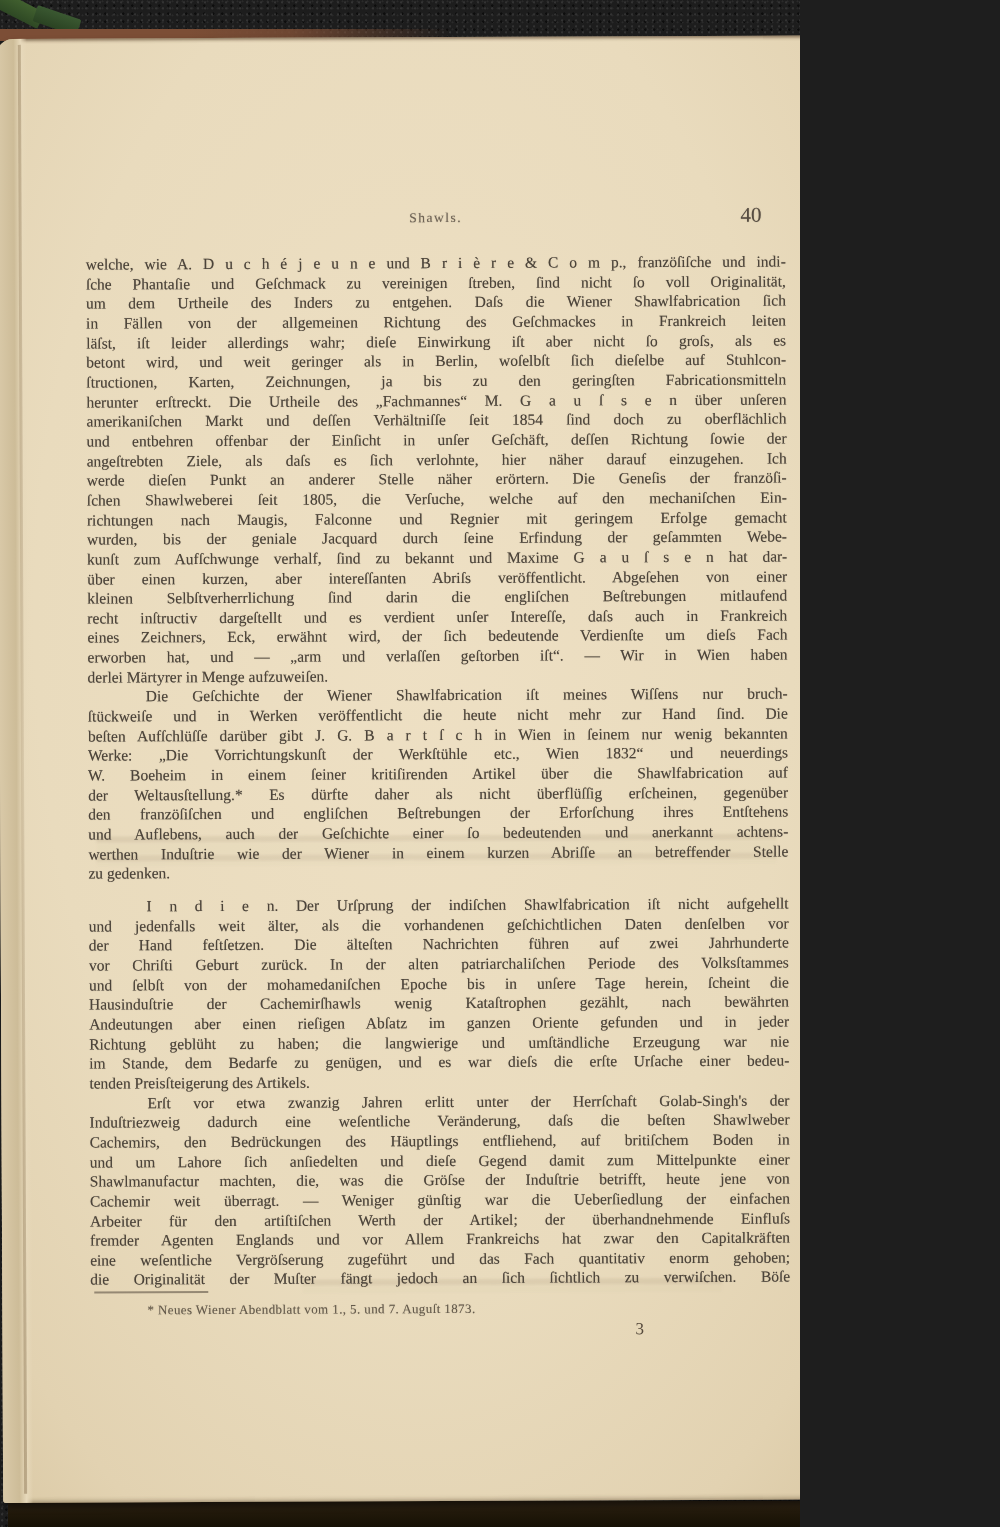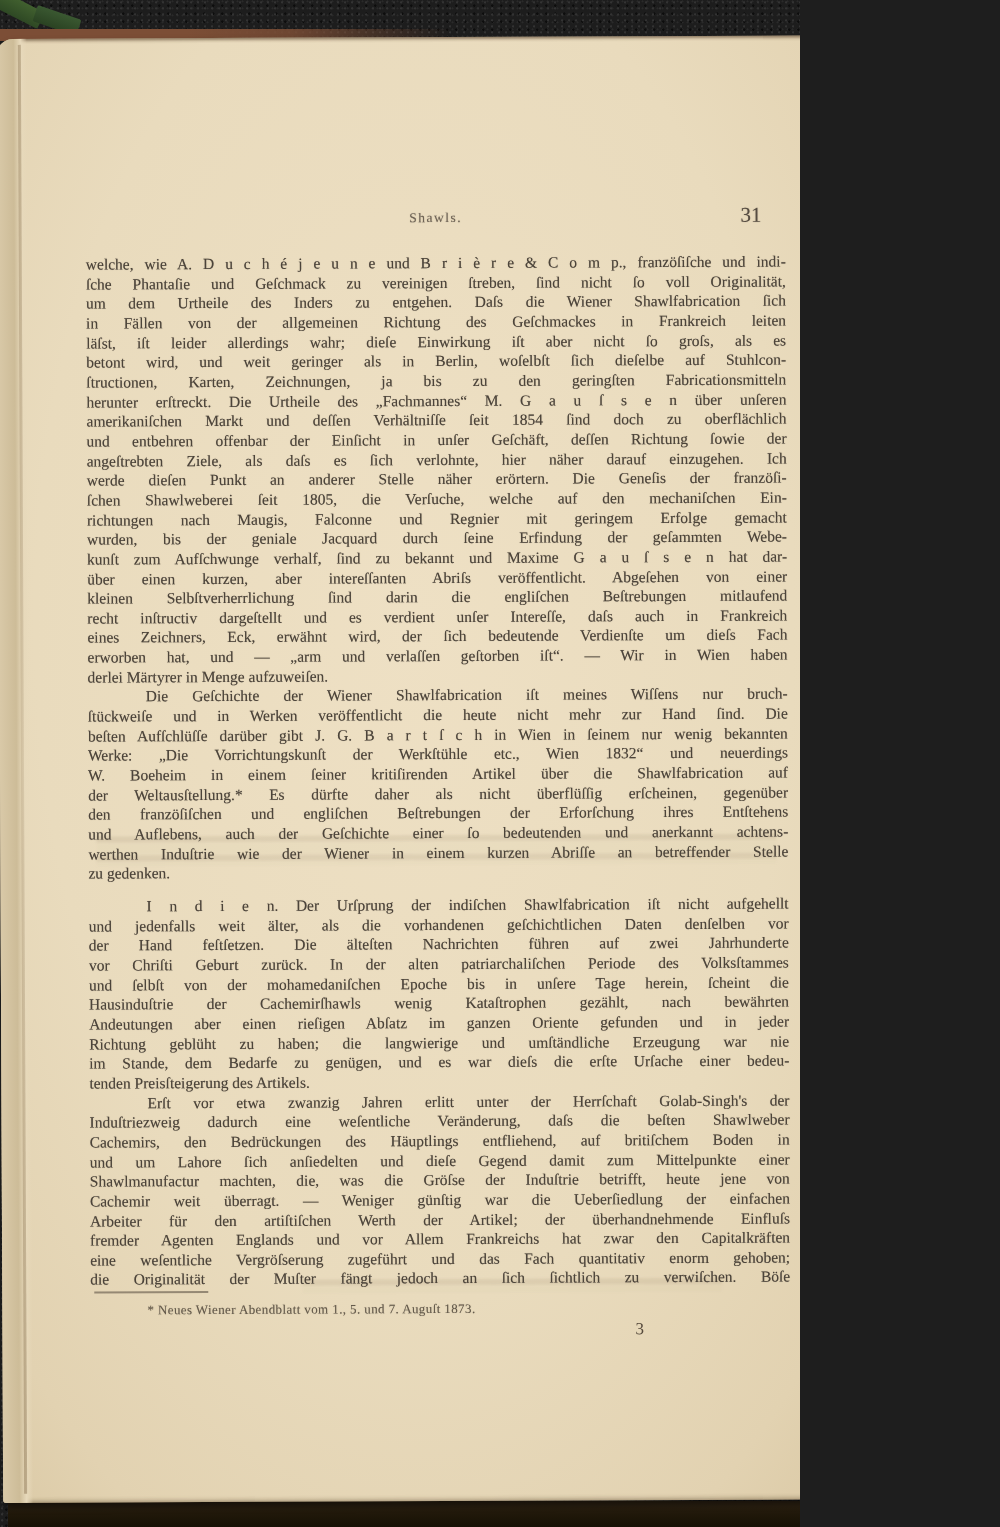--- a/index.html
+++ b/index.html
@@ -109,21 +109,21 @@
 
   <div class="page">
     <div class="gutter"></div>
     <div class="crease"></div>
 
     <div class="bleed" style="left:96px;top:798px;width:680px;height:30px;"></div>
     <div class="bleed" style="left:300px;top:1242px;width:420px;height:14px;"></div>
 
     <div class="pg-header">
       <div class="pg-title">Shawls.</div>
-      <div class="pg-num">31</div>
+      <div class="pg-num">40</div>
     </div>
 
     <div class="bodytext">
         <div class="para">
           <div class="line">welche, wie A. D u c h é  j e u n e  und  B r i è r e  &amp;  C o m p., franzöſiſche und indi-</div>
           <div class="line">ſche Phantaſie und Geſchmack zu vereinigen ſtreben, ſind nicht ſo voll Originalität,</div>
           <div class="line">um dem Urtheile des Inders zu entgehen.  Daſs die Wiener Shawlfabrication ſich</div>
           <div class="line">in Fällen von der allgemeinen Richtung des Geſchmackes in Frankreich leiten</div>
           <div class="line">läſst, iſt leider allerdings wahr; dieſe Einwirkung iſt aber nicht ſo groſs, als es</div>
           <div class="line">betont wird, und weit geringer als in Berlin, woſelbſt ſich dieſelbe auf Stuhlcon-</div>

